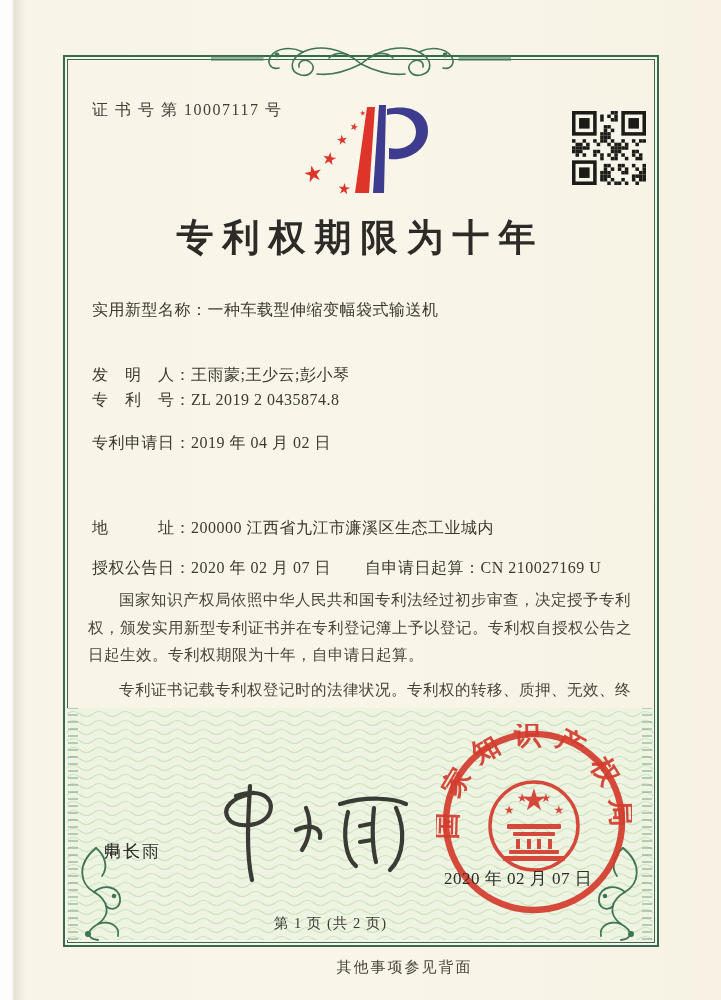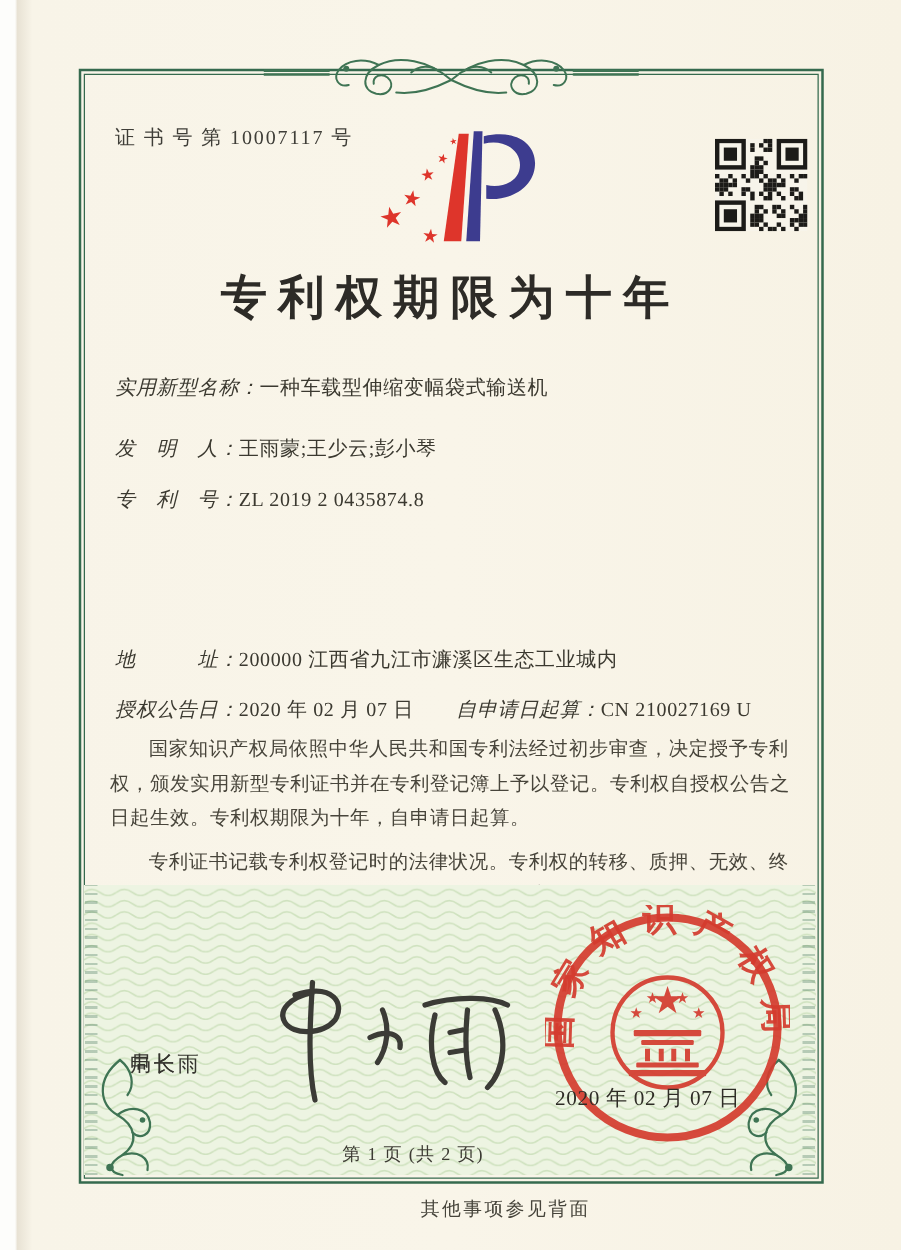--- a/index.html
+++ b/index.html
@@ -21,22 +21,22 @@
   .frame::after{
     content:"";position:absolute;left:2px;top:2px;right:2px;bottom:2px;
     border:1px solid #356a4e;
   }
   .cert-no{left:92px;top:100px;font-size:16px;color:#3f3e38;letter-spacing:1.5px;}
   .title{
     left:0;width:721px;top:213px;text-align:center;
     font-size:37px;font-weight:600;letter-spacing:9px;color:#2d2b27;
   }
   .row{left:92px;width:560px;font-size:16px;color:#3b3930;letter-spacing:.5px;white-space:nowrap;}
-  .row .lab{color:#3b3930;font-style:italic;}
-  .r0{top:300px}.r1{top:349px}.r2{top:390px}.r3{top:433px}.r4{top:476px}.r5{top:518px}.r6{top:558px}
+  .row .lab{color:#3b3930;}
+  .r0{top:300px}.r1{top:365px}.r2{top:390px}.r3{top:433px}.r4{top:476px}.r5{top:518px}.r6{top:558px}
   .grant-no{margin-left:34px;}
   .paras{left:88px;top:586px;width:557px;font-size:15.5px;line-height:27.5px;color:#48453b;}
   .paras p{margin:0;text-indent:2em;letter-spacing:.5px;}
   .paras p + p{margin-top:7px;}
   
   .band{left:67px;top:708px;width:586px;height:232px;overflow:hidden;}
   .band svg{display:block;}
   .edgecol{top:708px;width:10px;height:232px;
     background:repeating-linear-gradient(0deg,rgba(53,106,78,.30) 0 2px,rgba(53,106,78,0) 2px 7px);}
   .edgecol.l{left:68px;} .edgecol.r{left:642px;}
@@ -220,20 +220,21 @@
       <rect x="0" y="14" width="7" height="7" fill="#1c1b18"></rect>
       <rect x="1" y="15" width="5" height="5" fill="#f7f4ea"></rect>
       <rect x="2" y="16" width="3" height="3" fill="#1c1b18"></rect>
     </svg>
 
   <div class="abs title">专利权期限为十年</div>
 
   <div class="abs row r0"><span class="lab">实用新型名称：</span><span>一种车载型伸缩变幅袋式输送机</span></div>
   <div class="abs row r1"><span class="lab">发　明　人：</span><span>王雨蒙;王少云;彭小琴</span></div>
   <div class="abs row r2"><span class="lab">专　利　号：</span><span>ZL 2019 2 0435874.8</span></div>
+  <div class="abs row r3"><span class="lab">专利申请日：</span><span>2019 年 04 月 02 日</span></div>
   <div class="abs row r5"><span class="lab">地　　　址：</span><span>200000 江西省九江市濂溪区生态工业城内</span></div>
   <div class="abs row r6">
     <span class="lab">授权公告日：</span><span>2020 年 02 月 07 日</span><span class="grant-no"><span class="lab">自申请日起算：</span><span>CN 210027169 U</span></span>
   </div>
 
   <div class="abs paras">
     <p>国家知识产权局依照中华人民共和国专利法经过初步审查，决定授予专利权，颁发实用新型专利证书并在专利登记簿上予以登记。专利权自授权公告之日起生效。专利权期限为十年，自申请日起算。</p>
     <p>专利证书记载专利权登记时的法律状况。专利权的转移、质押、无效、终止、恢复和专利权人的姓名或名称、国籍、地址变更等事项记载在专利登记簿上。</p>
   </div>
 

